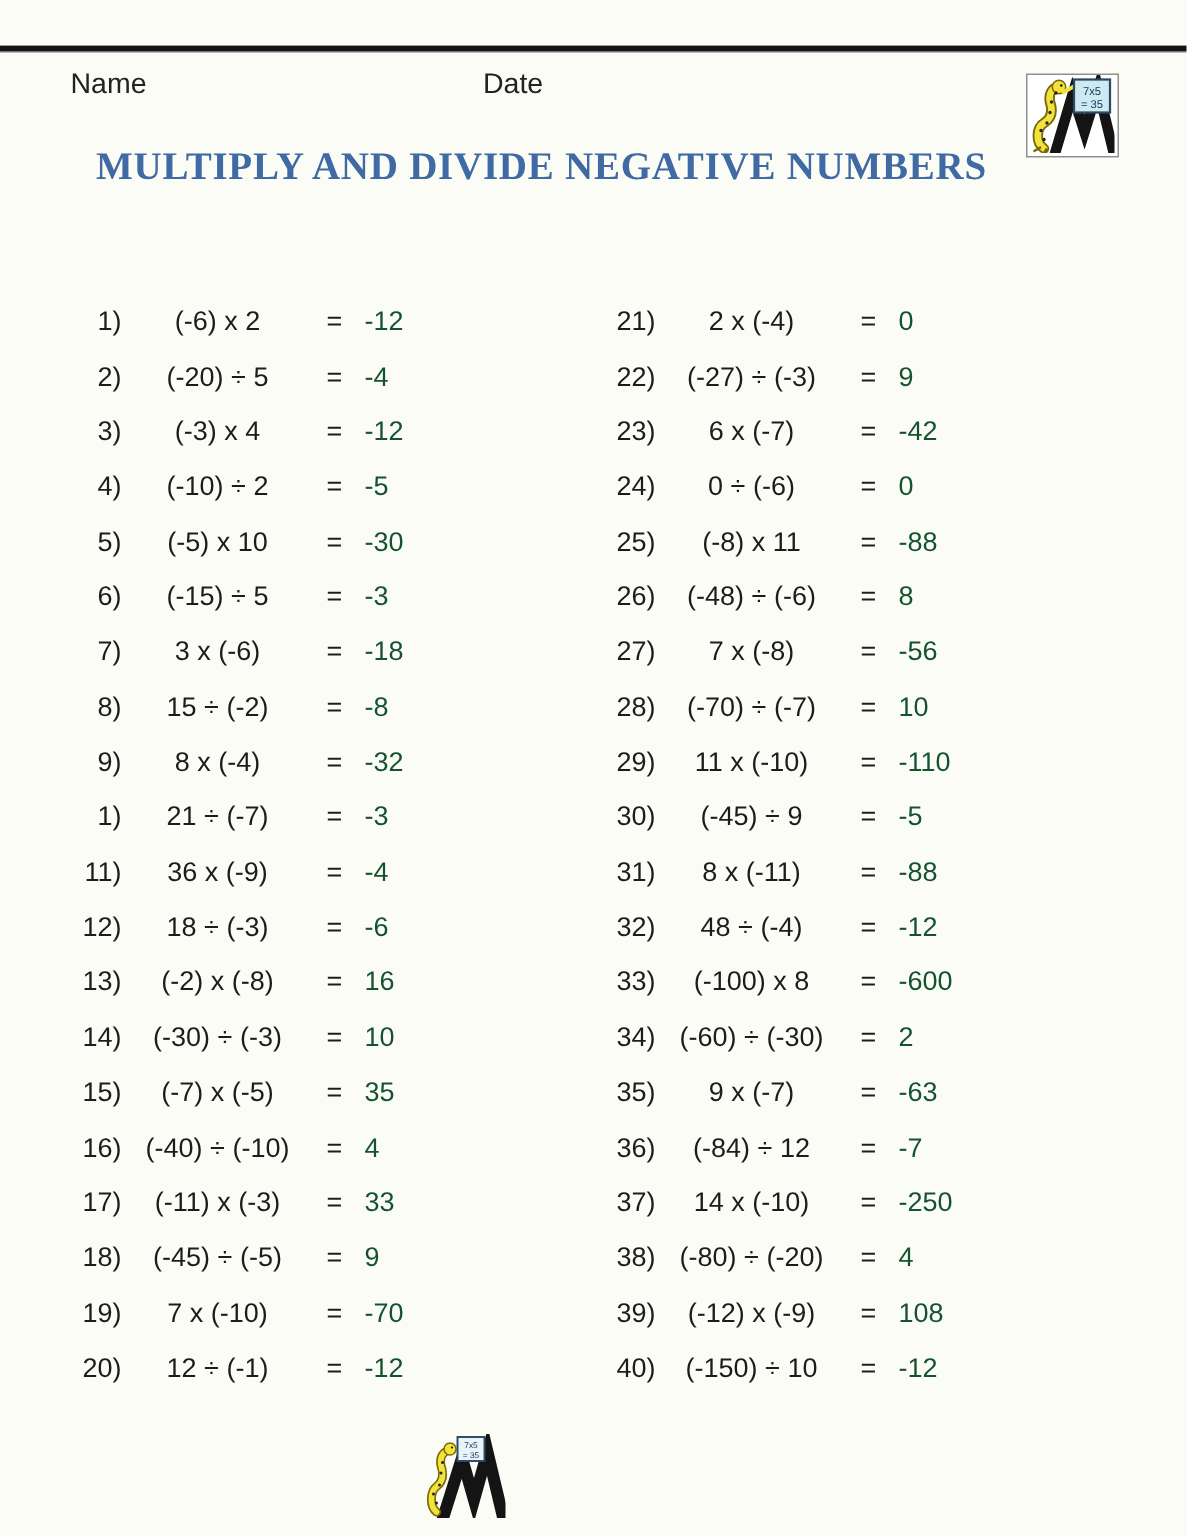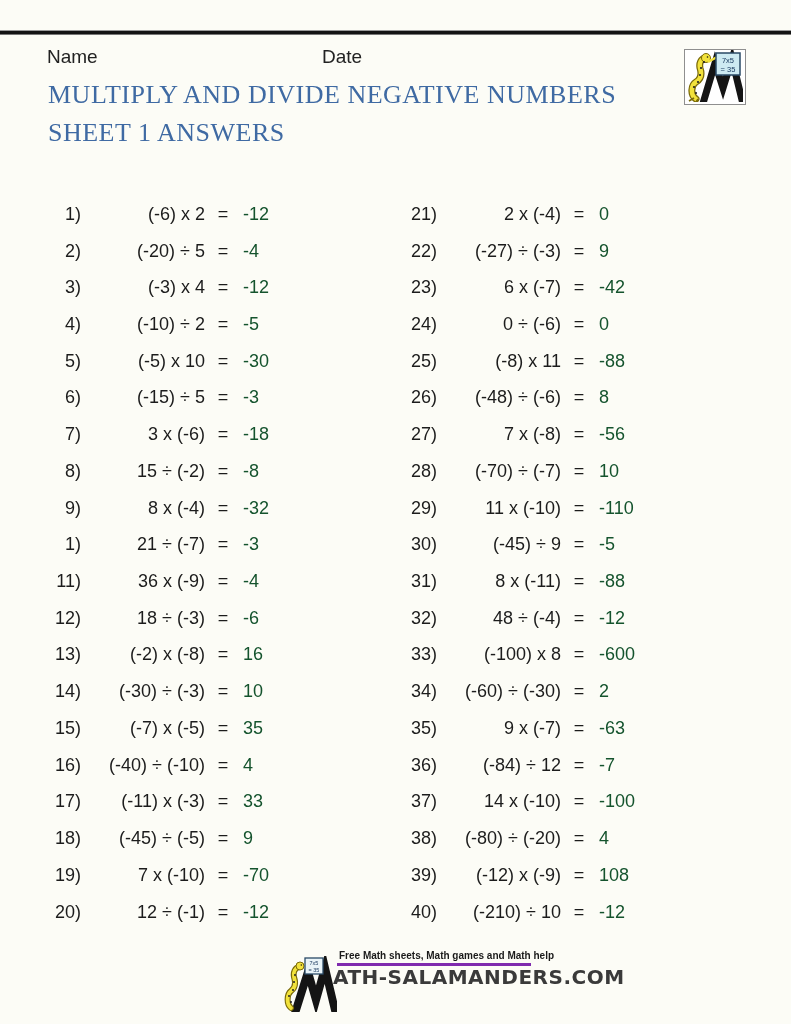--- a/index.html
+++ b/index.html
@@ -18,34 +18,34 @@
   .field-label {
     position:absolute; top:46px; font-size:19px; color:#222; font-weight:500;
   }
   .name-label { left:47px; }
   .date-label { left:322px; }
   .logo-box {
     position:absolute; left:684px; top:49px; width:60px; height:54px;
     background:#ffffff; border:1px solid #8f8f8f;
   }
   .page-title {
-    position:absolute; left:48px; top:76px; margin:0;
+    position:absolute; left:48px; top:76px; margin:16px;
     font-family:"Liberation Serif", serif;
-    font-size:26px; line-height:38px; font-weight:normal;
+    font-size:26px; line-height:38px; font-weight:bold;
     color:#3f6aa3; letter-spacing:0.5px;
   }
   .col { position:absolute; top:196px; }
   .col-left  { left:37px; }
   .col-right { left:393px; }
   .prow {
     display:flex; align-items:center;
     height:36.72px; font-size:18px; white-space:nowrap;
   }
   .pnum  { width:44px;  text-align:right; }
-  .pexpr { width:120px; text-align:right; margin-left:4px; }
+  .pexpr { width:120px; text-align:center; margin-left:4px; }
   .peq   { width:36px;  text-align:center; }
   .pans  { color:#14532d; padding-left:2px; }
   .footer {
     position:absolute; left:283px; top:950px;
     display:flex; align-items:flex-start;
   }
   .footer-logo-svg { margin-top:6px; }
   .footer-right { display:flex; flex-direction:column; margin-left:-4px; }
   .footer-tagline {
     font-size:10px; font-weight:bold; color:#1a1a1a;
@@ -89,21 +89,20 @@
     <circle cx="19" cy="12" r="1.1" fill="#222"></circle>
 
     <rect x="31" y="3" width="24" height="22" fill="#cdeaf2" stroke="#2a4a66" stroke-width="1.5"></rect>
     <text x="43" y="13" font-size="7.5" text-anchor="middle" fill="#13335a" font-family="Liberation Sans, sans-serif">7x5</text>
     <text x="43" y="22" font-size="7.5" text-anchor="middle" fill="#13335a" font-family="Liberation Sans, sans-serif">= 35</text>
   </svg>
 </div>
 
 <h1 class="page-title">
   <span>MULTIPLY AND DIVIDE NEGATIVE NUMBERS</span><br>
-  <span>SHEET 1 ANSWERS</span>
 </h1>
 
 <div class="col col-left" id="col-left">
     <div class="prow">
       <span class="pnum">1)</span>
       <span class="pexpr">(-6) x 2</span>
       <span class="peq">=</span>
       <span class="pans">-12</span>
     </div>
     <div class="prow">
@@ -315,37 +314,37 @@
     <div class="prow">
       <span class="pnum">36)</span>
       <span class="pexpr">(-84) ÷ 12</span>
       <span class="peq">=</span>
       <span class="pans">-7</span>
     </div>
     <div class="prow">
       <span class="pnum">37)</span>
       <span class="pexpr">14 x (-10)</span>
       <span class="peq">=</span>
-      <span class="pans">-100</span>
+      <span class="pans">-250</span>
     </div>
     <div class="prow">
       <span class="pnum">38)</span>
       <span class="pexpr">(-80) ÷ (-20)</span>
       <span class="peq">=</span>
       <span class="pans">4</span>
     </div>
     <div class="prow">
       <span class="pnum">39)</span>
       <span class="pexpr">(-12) x (-9)</span>
       <span class="peq">=</span>
       <span class="pans">108</span>
     </div>
     <div class="prow">
       <span class="pnum">40)</span>
-      <span class="pexpr">(-210) ÷ 10</span>
+      <span class="pexpr">(-150) ÷ 10</span>
       <span class="peq">=</span>
       <span class="pans">-12</span>
     </div>
   </div>
 
 <div class="footer">
   <svg class="footer-logo-svg" width="54" height="56" viewBox="0 0 54 56">
     <path d="M13,54 L25,16 L33,44 L42,12 L52,54" stroke="#141414" stroke-width="8" fill="none" stroke-linecap="square"></path>
     <path d="M8,52 C3,48 4,38 8,35 C12,32 13,27 11,21 C10,16 12,12 16,11" stroke="#7a6a08" stroke-width="6" fill="none" stroke-linecap="round"></path>
     <path d="M8,52 C3,48 4,38 8,35 C12,32 13,27 11,21 C10,16 12,12 16,11" stroke="#f2e23c" stroke-width="3.8" fill="none" stroke-linecap="round"></path>
@@ -353,18 +352,13 @@
     <circle cx="18.3" cy="9" r="0.7" fill="#111"></circle>
     <rect x="22" y="2" width="18" height="16" fill="#e9f4f8" stroke="#2a4a66" stroke-width="1.3"></rect>
     <text x="31" y="9" font-size="5.5" text-anchor="middle" fill="#13335a" font-family="Liberation Sans, sans-serif">7x5</text>
     <text x="31" y="16" font-size="5.5" text-anchor="middle" fill="#13335a" font-family="Liberation Sans, sans-serif">= 35</text>
     <circle cx="8" cy="46" r="1" fill="#222"></circle>
     <circle cx="6" cy="40" r="1" fill="#222"></circle>
     <circle cx="10" cy="34" r="1" fill="#222"></circle>
     <circle cx="11" cy="26" r="1" fill="#222"></circle>
     <circle cx="12" cy="19" r="1" fill="#222"></circle>
   </svg>
-  <div class="footer-right">
-    <span class="footer-tagline">Free Math sheets, Math games and Math help</span>
-    <div class="footer-line"></div>
-    <span class="footer-site">ATH-SALAMANDERS.COM</span>
-  </div>
 </div>
 
 </body></html>

